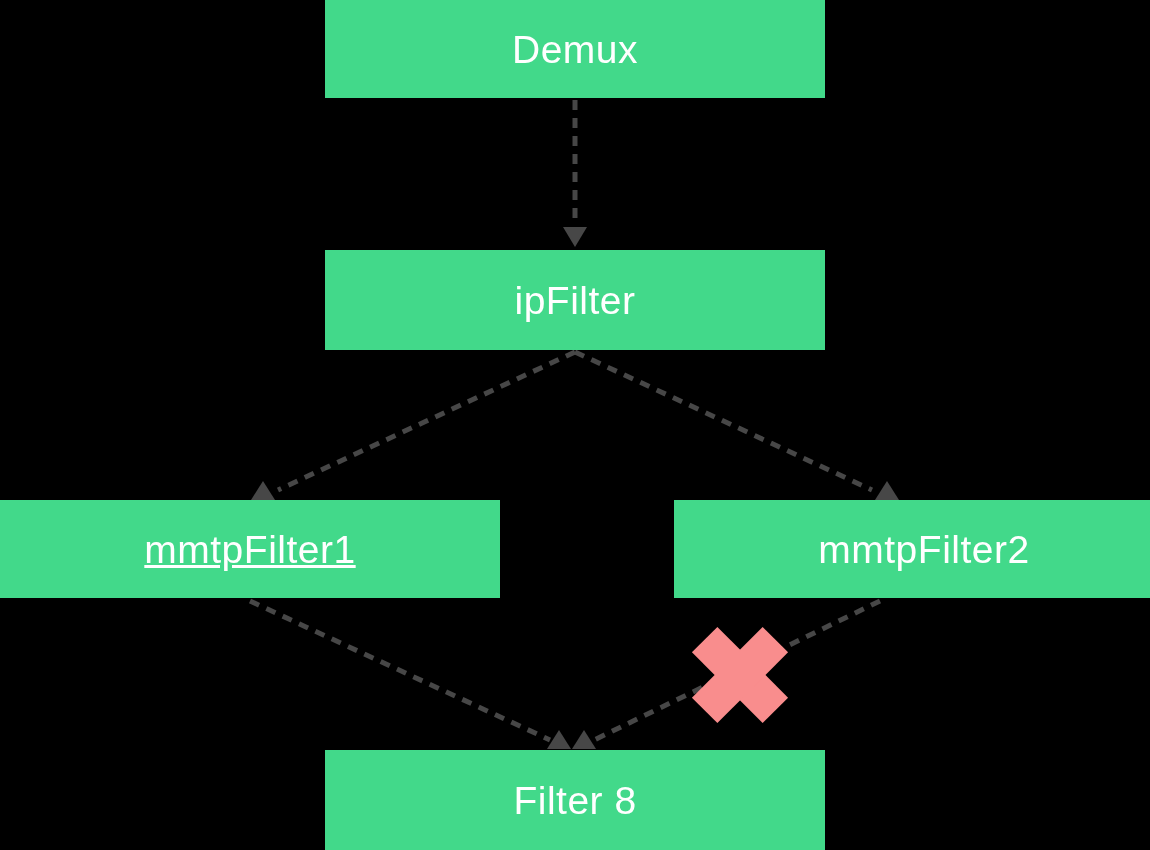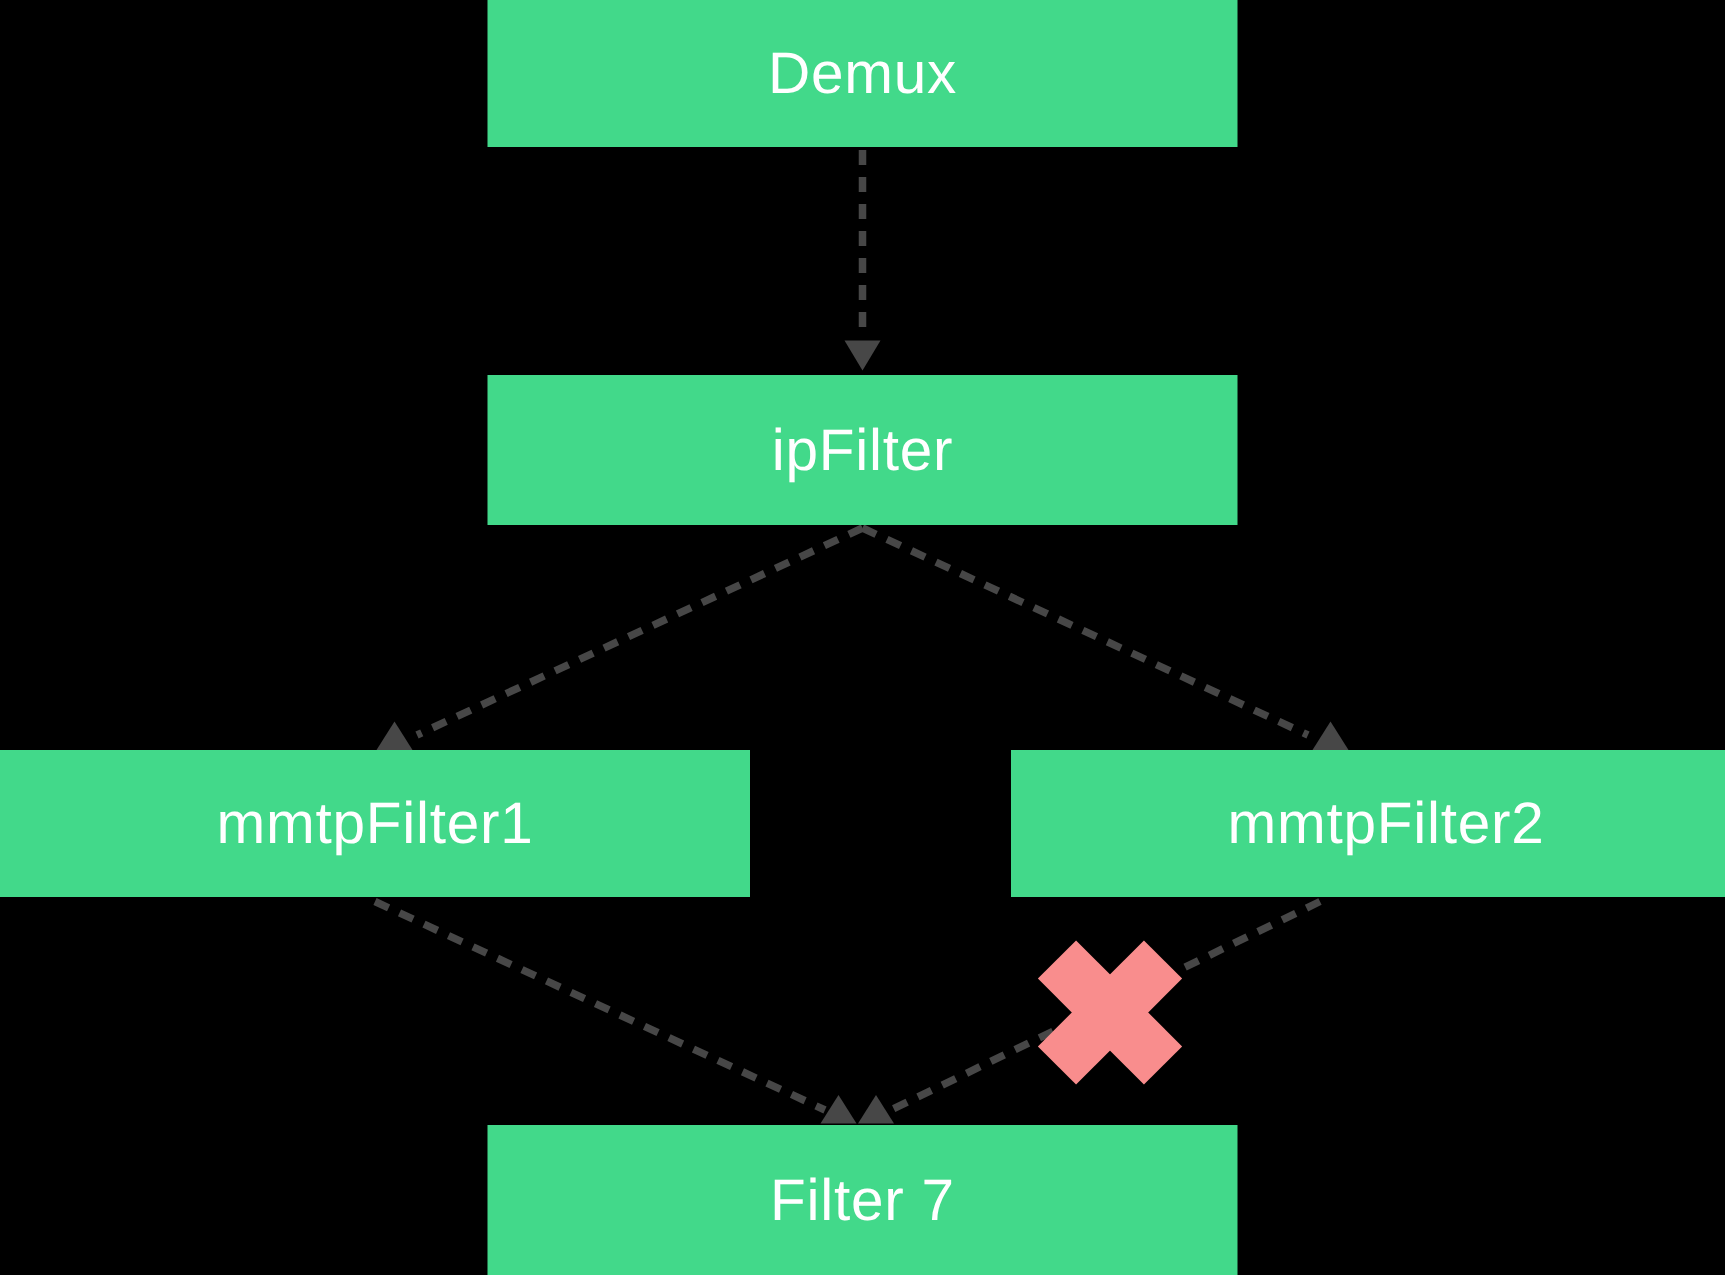--- a/index.html
+++ b/index.html
@@ -50,21 +50,21 @@
     display: flex;
     align-items: center;
     justify-content: center;
     font-size: 39px;
     line-height: 1;
     letter-spacing: 0.5px;
     user-select: none;
   }
   .node-demux       { left: 325px; top: 0;     width: 500px; height: 98px;  }
   .node-ipfilter    { left: 325px; top: 250px; width: 500px; height: 100px; }
-  .node-mmtpfilter1 { left: 0;     top: 500px; width: 500px; height: 98px;  }
+  .node-mmtpfilter1 { left: 0;     top: 500px; width: 500px; height: 98px; text-decoration: underline;  }
   .node-mmtpfilter2 { left: 650px; top: 500px; width: 500px; height: 98px; margin-left: 24px;  }
   .node-filter4     { left: 325px; top: 750px; width: 500px; height: 100px; }
 </style>
 </head>
 <body>
 
 <div class="canvas">
 
   <svg class="edge-layer" viewBox="0 0 1150 850" xmlns="http://www.w3.org/2000/svg">
 
@@ -90,15 +90,15 @@
   </svg>
 
   <div class="node node-ipfilter">ipFilter</div>
 
   <div class="node node-demux">Demux</div>
 
   <div class="node node-mmtpfilter1">mmtpFilter1</div>
 
   <div class="node node-mmtpfilter2">mmtpFilter2</div>
 
-  <div class="node node-filter4">Filter 7</div>
+  <div class="node node-filter4">Filter 8</div>
 
 </div>
 
 </body></html>

